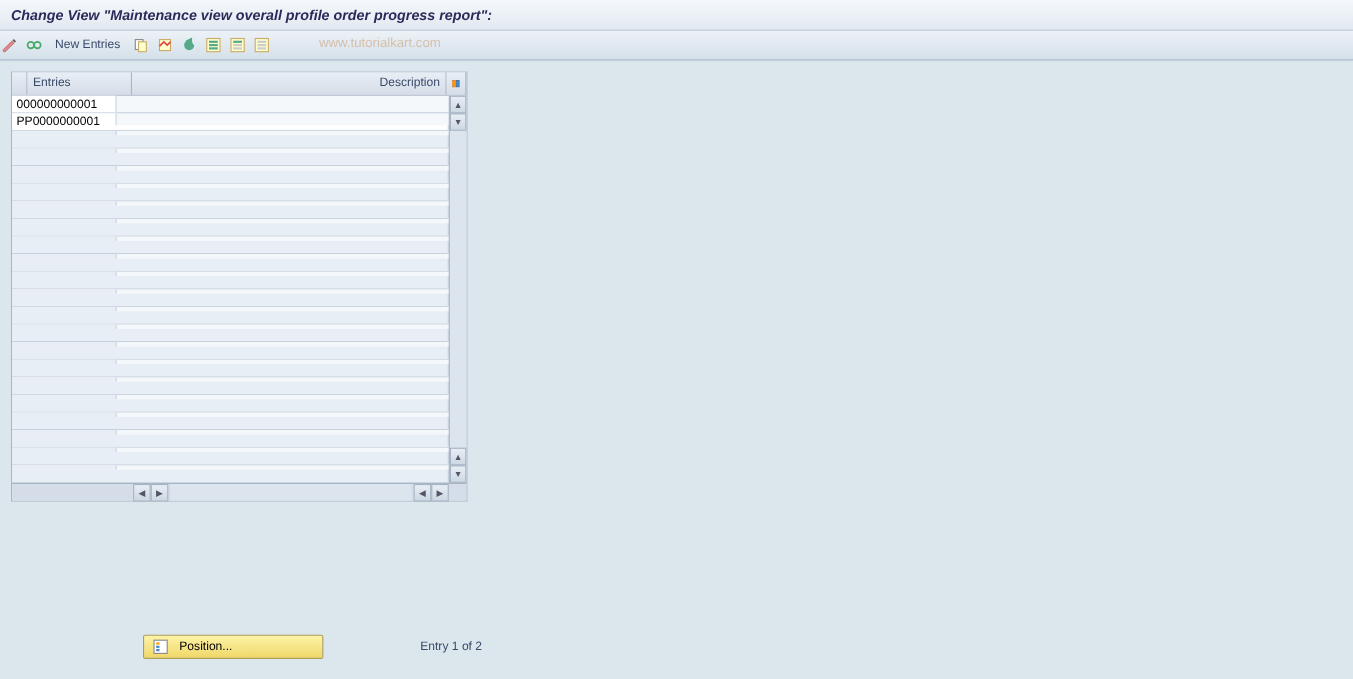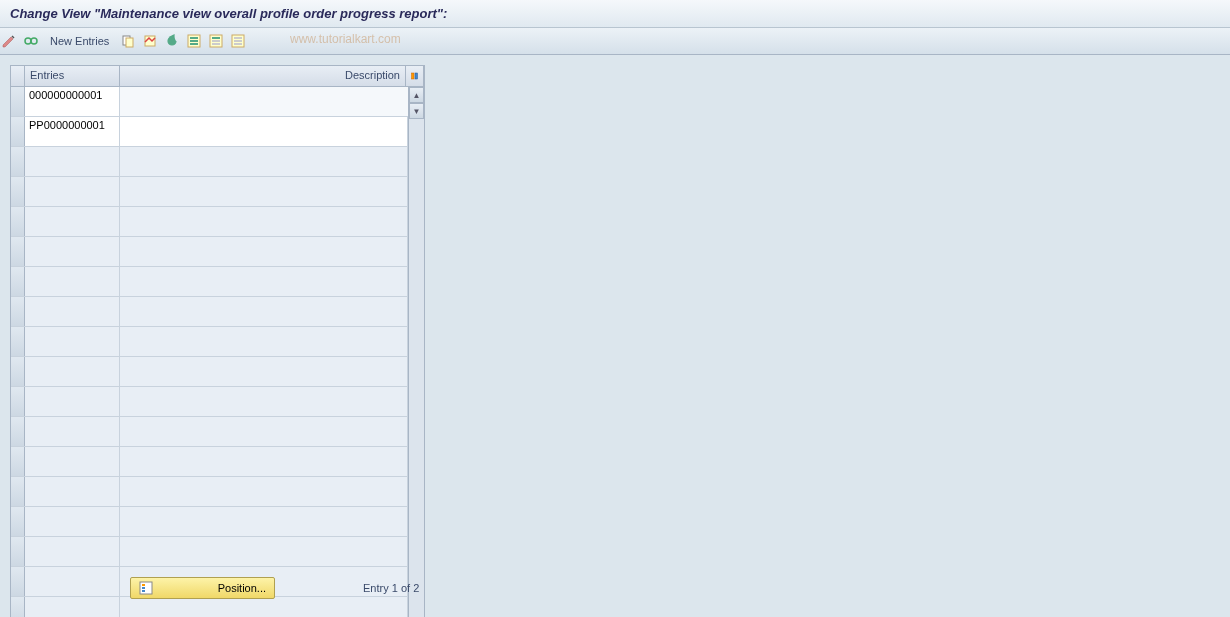--- a/index.html
+++ b/index.html
@@ -88,22 +88,23 @@
       cursor: pointer;
     }
     .table-body {
       display: flex;
     }
     .rows-area {
       flex: 1;
     }
     .table-row {
       display: flex;
-      height: 30px;
+      height: 16px;
       border-bottom: 1px solid #c8d2dd;
+      flex-direction: column;
     }
     .row-selector {
       width: 14px;
       background: linear-gradient(to bottom, #e0e8f0, #cdd8e3);
       border-right: 1px solid #a8b5c5;
       cursor: pointer;
     }
     .cell {
       padding: 2px 4px;
       border-right: 1px solid #c8d2dd;
@@ -158,22 +159,22 @@
       padding: 0 20px 0 130px;
     }
     .position-button {
       background: linear-gradient(to bottom, #fdf3a8, #f0d868);
       border: 1px solid #b0a050;
       padding: 3px 8px;
       display: flex;
       align-items: center;
       gap: 6px;
       cursor: pointer;
-      width: 145px;
-      justify-content: space-between;
+      width: 164px;
+      justify-content: flex-start;
       border-radius: 2px;
     }
     .position-button .icon-box {
       width: 14px;
       height: 14px;
       display: flex;
       align-items: center;
       justify-content: center;
       margin-right: 4px;
     }

